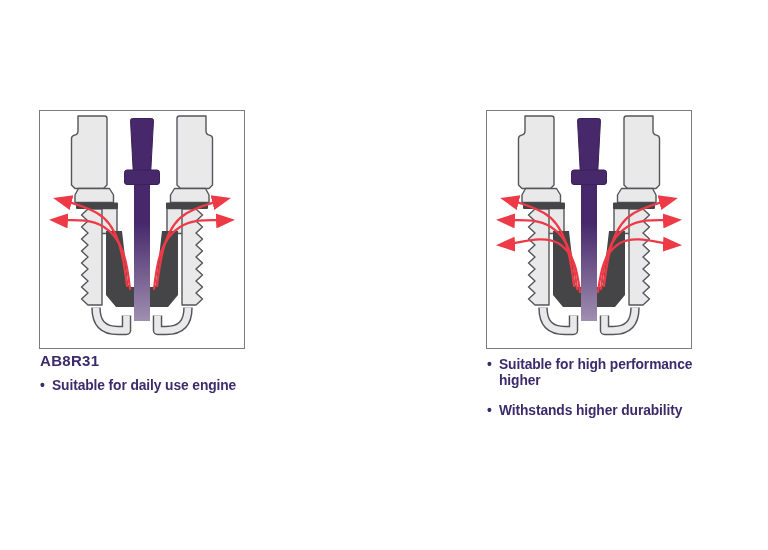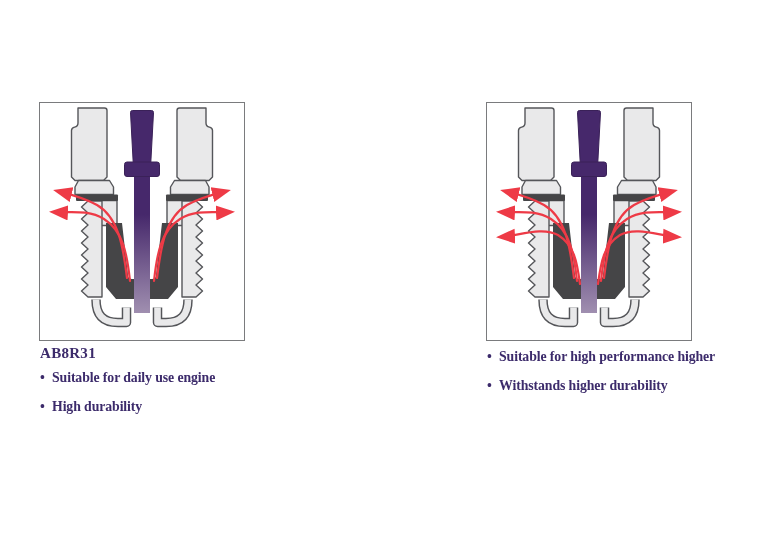--- a/index.html
+++ b/index.html
@@ -3,21 +3,21 @@
 <meta charset="utf-8">
 <style>
   html,body { margin:0; padding:0; }
   body {
     width:768px; height:550px;
     background:#ffffff;
     position:relative;
     overflow:hidden;
     font-family:"Liberation Sans", sans-serif;
   }
-  .product-col { position:absolute; top:102px;font-family:Liberation Serif, serif; }
+  .product-col { position:absolute; top:110px; }
   .col-1 { left:39px;  width:300px; }
   .col-2 { left:486px; width:252px; }
 
   .figure-box {
     width:204px; height:237px;
     border:1px solid #7a7b7d;
     background:#ffffff;
     box-sizing:content-box;
   }
   .figure-box svg { display:block; }
@@ -112,21 +112,20 @@
         </g>
         <g transform="translate(204,0) scale(-1,1)">
           <path d="M87,175 C83,142 78,114 57,102 C43,94 29,91 17,88" fill="none" stroke="#ee3a46" stroke-width="2.2" stroke-linecap="round" marker-end="url(#arrowhead)"></path>
           <path d="M90,178 C87,150 83,128 64,116 C48,106 29,110 13,109" fill="none" stroke="#ee3a46" stroke-width="2.2" stroke-linecap="round" marker-end="url(#arrowhead)"></path>
         </g>
       </svg>
   </div>
   <h3 class="product-code">AB8R31</h3>
   <ul class="features">
     <li>Suitable for daily use engine</li>
-    <li>High durability</li>
   </ul>
 </div>
 
 <div class="product-col col-2">
   <div class="figure-box">
     <svg viewBox="0 0 204 237" width="204" height="237">
       <use href="#plug-base"></use>
     <g>
           <path d="M87,175 C83,142 78,114 57,102 C43,94 29,91 17,88" fill="none" stroke="#ee3a46" stroke-width="2.2" stroke-linecap="round" marker-end="url(#arrowhead)"></path>
           <path d="M90,178 C87,150 83,128 64,116 C48,106 29,110 13,109" fill="none" stroke="#ee3a46" stroke-width="2.2" stroke-linecap="round" marker-end="url(#arrowhead)"></path>

